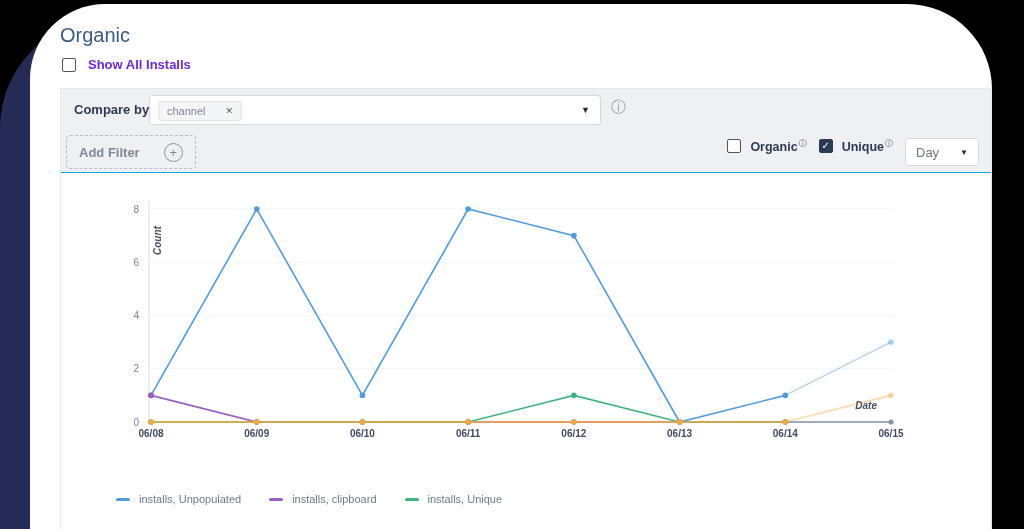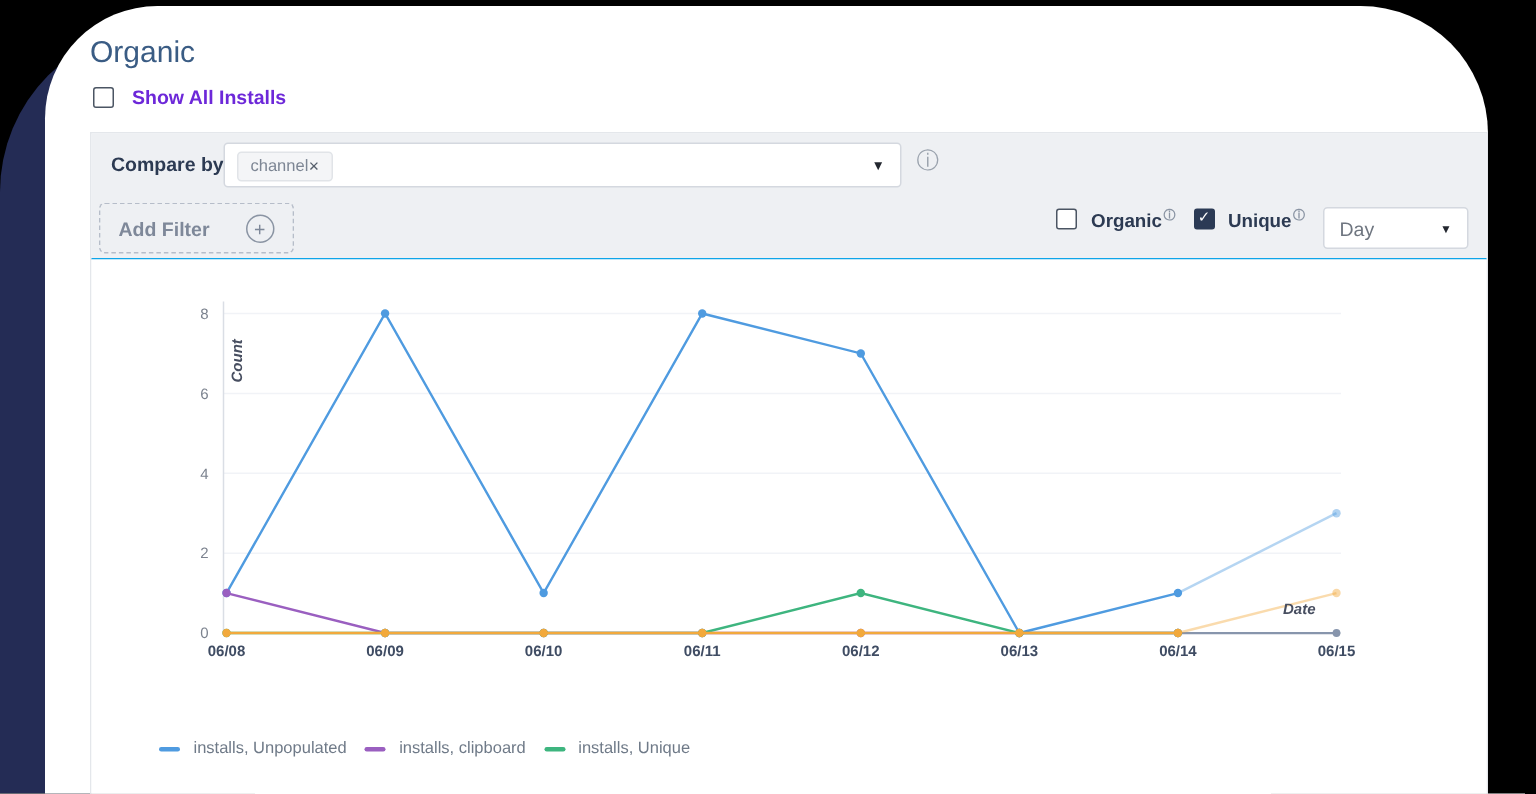--- a/index.html
+++ b/index.html
@@ -25,51 +25,51 @@
   .tile { position:absolute; left:30px; top:84px; width:932px; height:445px;
           background:#fff; border:1px solid #e4e7eb; }
 
   .filters { position:relative; width:100%; height:84px; background:#eef0f3;
              border-bottom:1px solid #0ea5e9; }
   .row1 { position:absolute; left:0; top:0; right:0; height:42px; }
   .compare-label { position:absolute; left:13px; top:13px; font-size:13px; font-weight:700; color:#2c3a52; }
   .select { background:#fff; border:1px solid #d4d8df; border-radius:3px; }
   .compare-select { position:absolute; left:88px; top:6px; width:452px; height:30px; cursor:pointer; }
   .tag { position:absolute; left:8px; top:5px; height:20px; display:inline-flex; align-items:center;
-         gap:0; padding:0 8px; background:#f4f5f7; border:1px solid #e1e4e8; border-radius:3px;
+         gap:20px; padding:0 8px; background:#f4f5f7; border:1px solid #e1e4e8; border-radius:3px;
          font-size:11px; color:#7d8694; cursor:pointer; }
   .tag-x { font-size:9px; color:#555e6b; cursor:pointer; }
   .caret { position:absolute; right:10px; top:9px; font-size:9px; color:#23272f; }
   .info-lg { position:absolute; left:550px; top:9px; font-size:15px; color:#9aa2ad; cursor:pointer; }
 
   .row2 { position:absolute; left:0; top:42px; right:0; height:42px;padding-left:36px; }
   .add-filter { position:absolute; left:5px; top:4px; height:34px; display:inline-flex;
                 align-items:center; gap:24px; padding:0 12px; border:1px dashed #b6bdc9;
                 border-radius:4px; cursor:pointer; }
   .add-filter-label { font-size:13px; font-weight:700; color:#7e8899; }
   .plus { width:19px; height:19px; border:1px solid #8a94a3; border-radius:50%;
           display:inline-flex; align-items:center; justify-content:center;
           font-size:13px; color:#7e8899; }
   .right-controls { position:absolute; right:12px; top:7px; display:flex; align-items:flex-start; gap:12px; }
   .cb-group { display:flex; align-items:center; gap:9px; cursor:pointer; }
   .cb-group .cb { width:14px; height:14px; }
   .cb-group .lbl { font-size:12.5px; font-weight:700; color:#2c3a52; }
   sup.info-sm { font-size:8px; color:#8a94a3; vertical-align:super; margin-left:1px; }
-  .day-select { position:relative; width:97px; height:28px; display:flex; align-items:center;
+  .day-select { position:relative; width:74px; height:28px; display:flex; align-items:center;
                 justify-content:space-between; padding:0 10px; cursor:pointer; }
   .day-value { font-size:13px; color:#6f7680; }
   .day-caret { font-size:8px; color:#23272f; }
 
   .chart-area { position:absolute; left:0; top:84px; right:0; bottom:0; background:#fff; }
   #chart-svg { display:block; }
   .ytick { font:10px "Liberation Sans", sans-serif; fill:#7b828e; }
   .xtick { font:700 10px "Liberation Sans", sans-serif; fill:#3f4c63; }
   .axis-label { font:italic 700 10px "Liberation Sans", sans-serif; fill:#474e60; }
 
-  .legend { position:absolute; left:45px; top:320px; display:flex; align-items:center; gap:12px; }
+  .legend { position:absolute; left:55px; top:320px; display:flex; align-items:center; gap:28px; }
   .legend-item { display:inline-flex; align-items:center; gap:9px; cursor:pointer; }
   .legend-item .dash { width:14px; height:3px; border-radius:2px; flex:none; }
   .legend-item .txt { font-size:11px; color:#6f7a88; }
 </style>
 </head>
 <body>
 
 <div class="stage">
   <div class="navy-bg"></div>
   <div class="card">

